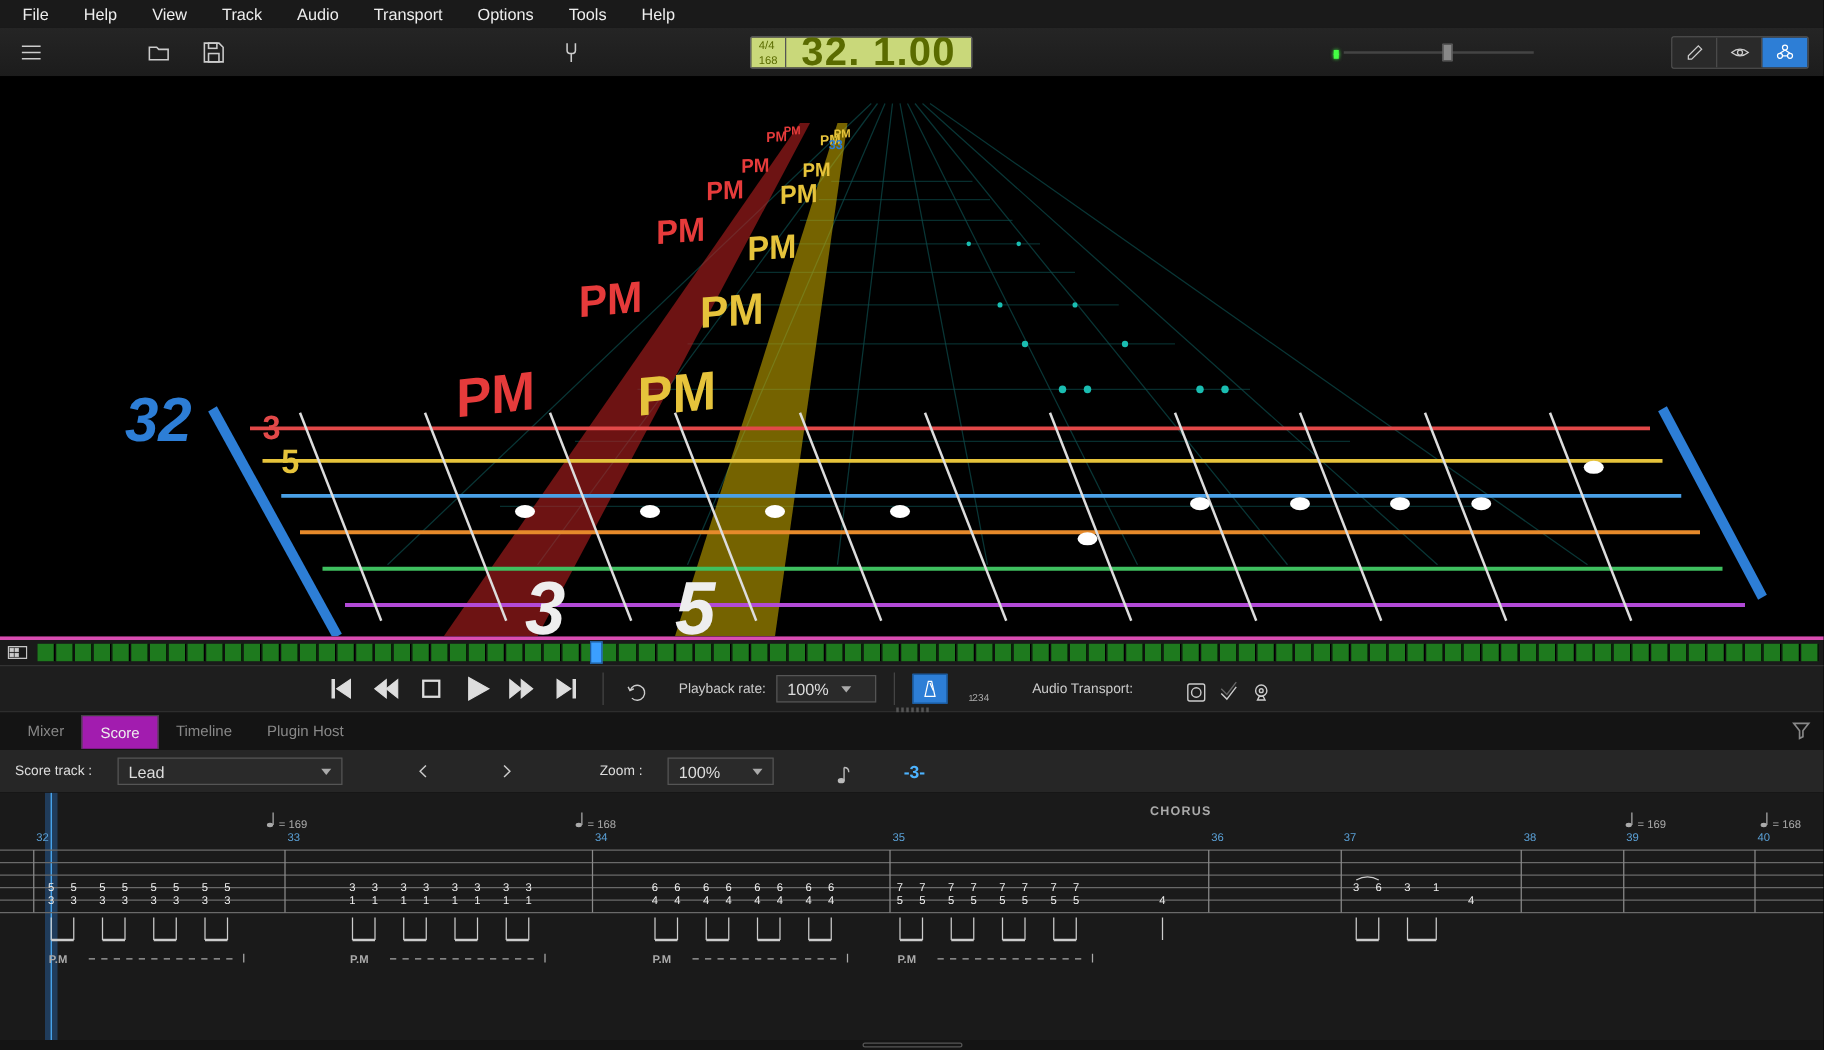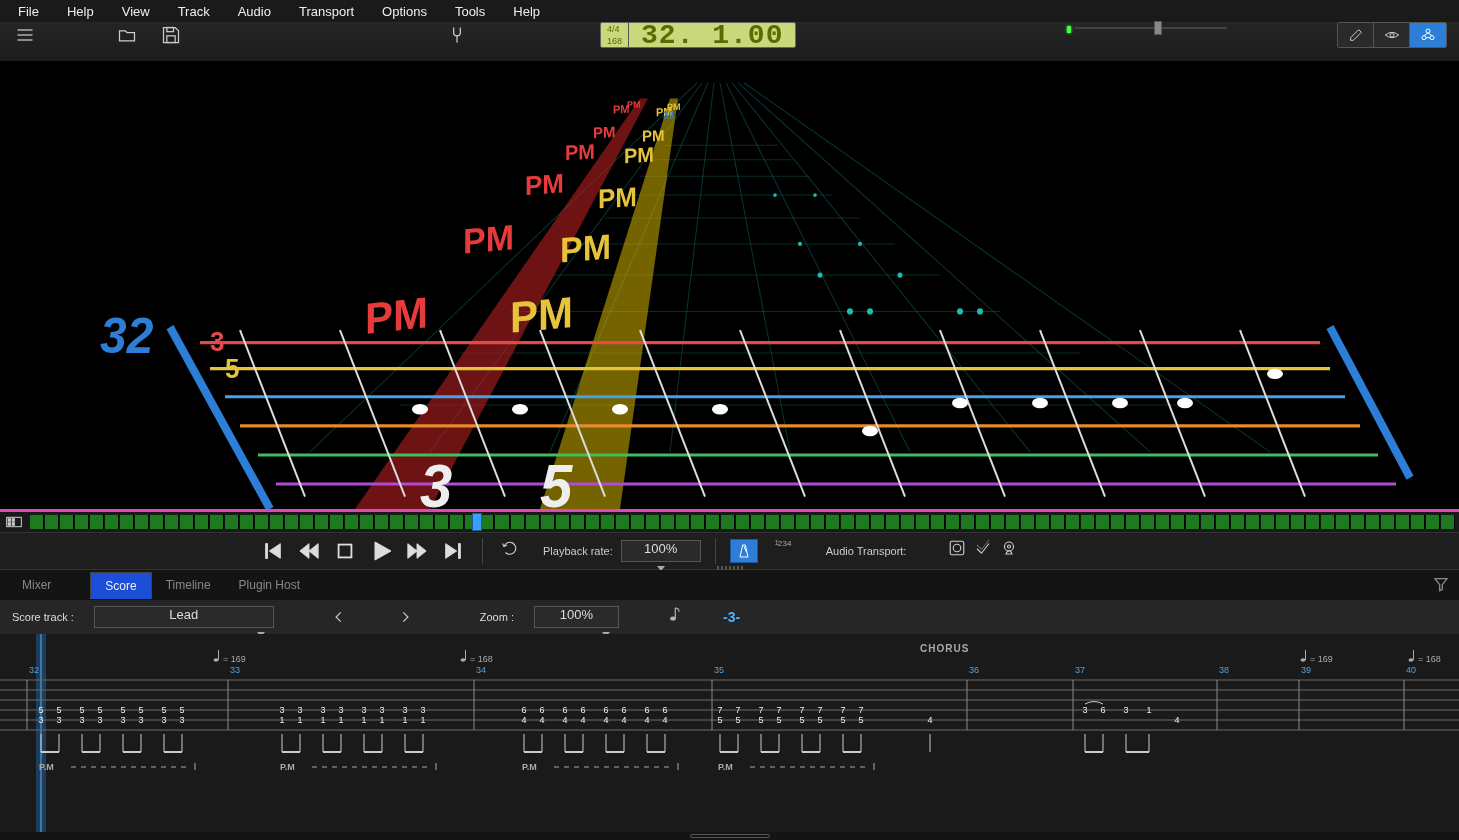--- a/index.html
+++ b/index.html
@@ -29,21 +29,21 @@
   cursor: pointer;
   color: #eee;
 }
 
 
 .toolbar {
   height: 40px;
   background: linear-gradient(#252525, #1c1c1c);
   border-bottom: 1px solid #000;
   display: flex;
-  align-items: flex-start;
+  align-items: center;
   padding: 0 12px;
 }
 .toolbar .left-group, .toolbar .right-group {
   display: flex;
   align-items: center;
   gap: 18px;
 }
 .toolbar .spacer { flex: 1; }
 .icon-btn {
   width: 26px; height: 26px;
@@ -70,23 +70,23 @@
   line-height: 12px;
   height: 100%;
   display: flex;
   flex-direction: column;
   justify-content: center;
   border-right: 1px solid #555;
 }
 .time-main {
   background: #c9d87a;
   color: #5a6b00;
-  font-family: Liberation Mono, monospace;
+  font-family: Liberation Sans, sans-serif;
   font-weight: bold;
-  font-size: 28px;
+  font-size: 32px;
   letter-spacing: 1px;
   padding: 0 12px;
   height: 100%;
   display: flex;
   align-items: center;
 }
 
 
 .vol-slider {
   width: 160px;
@@ -224,38 +224,37 @@
   background: #2a2a2a;
   border: 1px solid #555;
   color: #ddd;
   padding: 0 8px;
   display: flex;
   align-items: center;
   gap: 10px;
   cursor: pointer;
   min-width: 80px;
   position: relative;
-  flex-direction: column;
 }
 .dropdown .chev {
   border-left: 4px solid transparent;
   border-right: 4px solid transparent;
   border-top: 5px solid #aaa;
 }
 .toggle-on {
   width: 28px; height: 24px;
   background: #2d7ed6;
   border: 1px solid #195a9e;
   display: flex; align-items: center; justify-content: center;
   cursor: pointer;
 }
 .toggle-on svg { width: 16px; height: 16px; fill: #fff; stroke: #fff; }
 .small-icon {
   width: 26px; height: 24px;
-  display: flex; align-items: flex-start; justify-content: center;
+  display: flex; align-items: flex-end; justify-content: center;
   cursor: pointer;
   color: #ccc;
 }
 .small-icon svg { width: 18px; height: 18px; stroke: currentColor; fill: none; stroke-width: 1.5; }
 .drag-handle {
   width: 40px; height: 6px;
   position: absolute;
   bottom: -3px;
   left: 50%;
   transform: translateX(-50%);
@@ -274,26 +273,25 @@
   padding: 0 8px;
   position: relative;
 }
 .ptab {
   padding: 6px 14px;
   color: #888;
   cursor: pointer;
   font-size: 12px;
 }
 .ptab.active {
-  background: #1d4ed8;
+  background: #a21caf;
   color: #eee;
   border-top: 1px solid #444;
   border-left: 1px solid #444;
   border-right: 1px solid #444;
-  margin-left: 25px;
 }
 .filter-icon {
   position: absolute;
   right: 10px;
   top: 6px;
   color: #888;
   cursor: pointer;
 }
 
 

